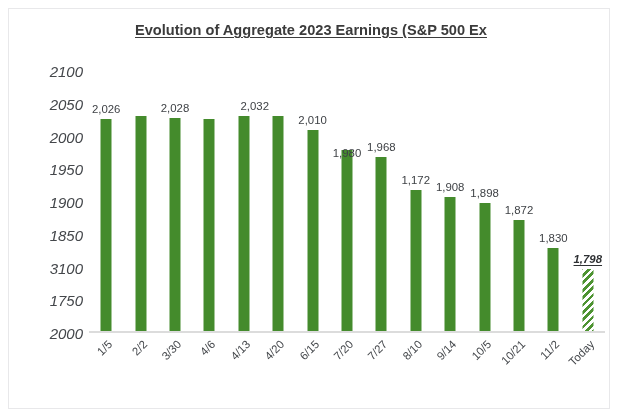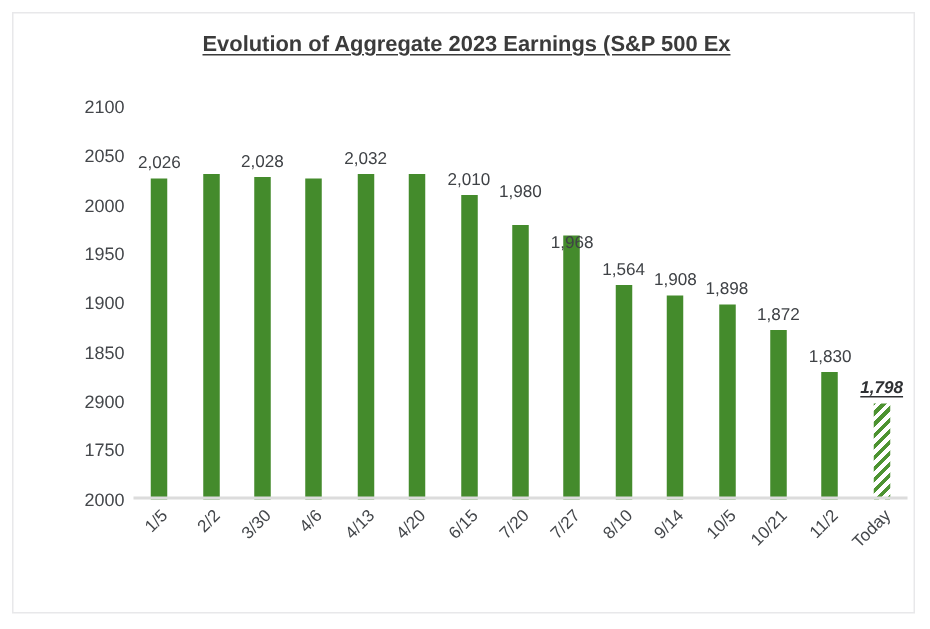--- a/index.html
+++ b/index.html
@@ -63,24 +63,25 @@
     top: 0px;
     width: 516px;
     height: 262px;
   }
 
   .ytick {
     position: absolute;
     right: 100%;
     margin-right: 6px;
     transform: translateY(-50%);
-    font-size: 12px;
+    font-size: 15px;
     color: #44474b;
     white-space: nowrap;
     text-align: right;
+    font-style: italic;
   }
 
   #baseline {
     position: absolute;
     left: 0px;
     bottom: 0px;
     width: 100%;
     height: 1.6px;
     background: #dcdcdc;
   }
@@ -156,21 +157,21 @@
 
   <div id="plot">
     <div id="axis-area">
       <div id="y-axis">
           <div class="ytick" style="top: 0px;">2100</div>
           <div class="ytick" style="top: 32.75px;">2050</div>
           <div class="ytick" style="top: 65.5px;">2000</div>
           <div class="ytick" style="top: 98.25px;">1950</div>
           <div class="ytick" style="top: 131px;">1900</div>
           <div class="ytick" style="top: 163.75px;">1850</div>
-          <div class="ytick" style="top: 196.5px;">2900</div>
+          <div class="ytick" style="top: 196.5px;">3100</div>
           <div class="ytick" style="top: 229.25px;">1750</div>
           <div class="ytick" style="top: 262px;">2000</div>
         </div>
       <div id="bars">
           <div class="bar-slot" style="left: 0px; width: 34.4px;">
             <div class="bar" style="height: 213.53px;"></div>
             <div class="bar-label" style="bottom: 217.53px; text-align: right;">2,026</div>
             <div class="xtick">1/5</div>
           </div>
           <div class="bar-slot" style="left: 34.4px; width: 34.4px;">
@@ -181,45 +182,45 @@
             <div class="bar" style="height: 214.84px;"></div>
             <div class="bar-label" style="bottom: 218.84px;">2,028</div>
             <div class="xtick">3/30</div>
           </div>
           <div class="bar-slot" style="left: 103.2px; width: 34.4px;">
             <div class="bar" style="height: 213.53px;"></div>
             <div class="xtick">4/6</div>
           </div>
           <div class="bar-slot" style="left: 137.6px; width: 34.4px;">
             <div class="bar" style="height: 217.46px;"></div>
-            <div class="bar-label" style="bottom: 221.46px;">2,032</div>
+            <div class="bar-label" style="bottom: 221.46px; margin-left: 11px;">2,032</div>
             <div class="xtick">4/13</div>
           </div>
           <div class="bar-slot" style="left: 172px; width: 34.4px;">
             <div class="bar" style="height: 217.46px;"></div>
             <div class="xtick">4/20</div>
           </div>
           <div class="bar-slot" style="left: 206.4px; width: 34.4px;">
             <div class="bar" style="height: 203.05px;"></div>
             <div class="bar-label" style="bottom: 207.05px;">2,010</div>
             <div class="xtick">6/15</div>
           </div>
           <div class="bar-slot" style="left: 240.8px; width: 34.4px;">
             <div class="bar" style="height: 183.4px;"></div>
-            <div class="bar-label" style="bottom: 199px; text-align: center;">1,980</div>
+            <div class="bar-label" style="bottom: 174px; text-align: center;">1,980</div>
             <div class="xtick">7/20</div>
           </div>
           <div class="bar-slot" style="left: 275.2px; width: 34.4px;">
             <div class="bar" style="height: 175.54px;"></div>
-            <div class="bar-label" style="bottom: 165px;">1,968</div>
+            <div class="bar-label" style="bottom: 180px;">1,968</div>
             <div class="xtick">7/27</div>
           </div>
           <div class="bar-slot" style="left: 309.6px; width: 34.4px;">
             <div class="bar" style="height: 143.445px;"></div>
-            <div class="bar-label" style="bottom: 147.445px;">1,564</div>
+            <div class="bar-label" style="bottom: 147.445px;">1,172</div>
             <div class="xtick">8/10</div>
           </div>
           <div class="bar-slot" style="left: 344px; width: 34.4px;">
             <div class="bar" style="height: 136.24px;"></div>
             <div class="bar-label" style="bottom: 140.24px;">1,908</div>
             <div class="xtick">9/14</div>
           </div>
           <div class="bar-slot" style="left: 378.4px; width: 34.4px; text-align: right;">
             <div class="bar" style="height: 129.69px;"></div>
             <div class="bar-label" style="bottom: 133.69px;">1,898</div>

